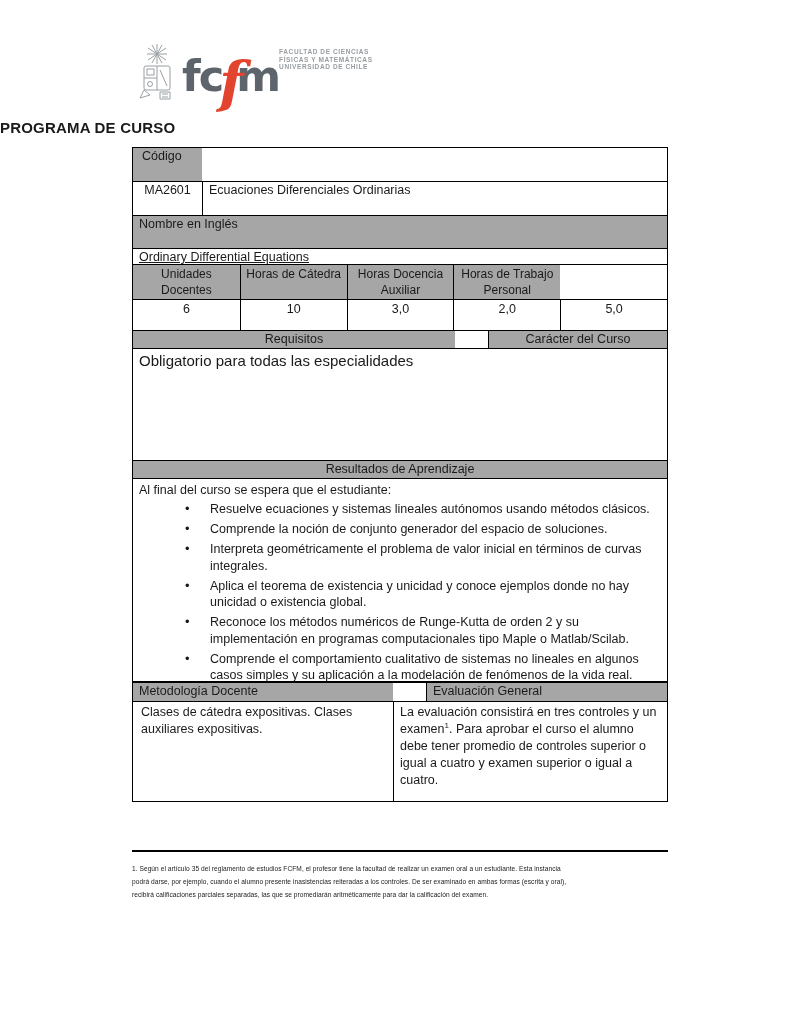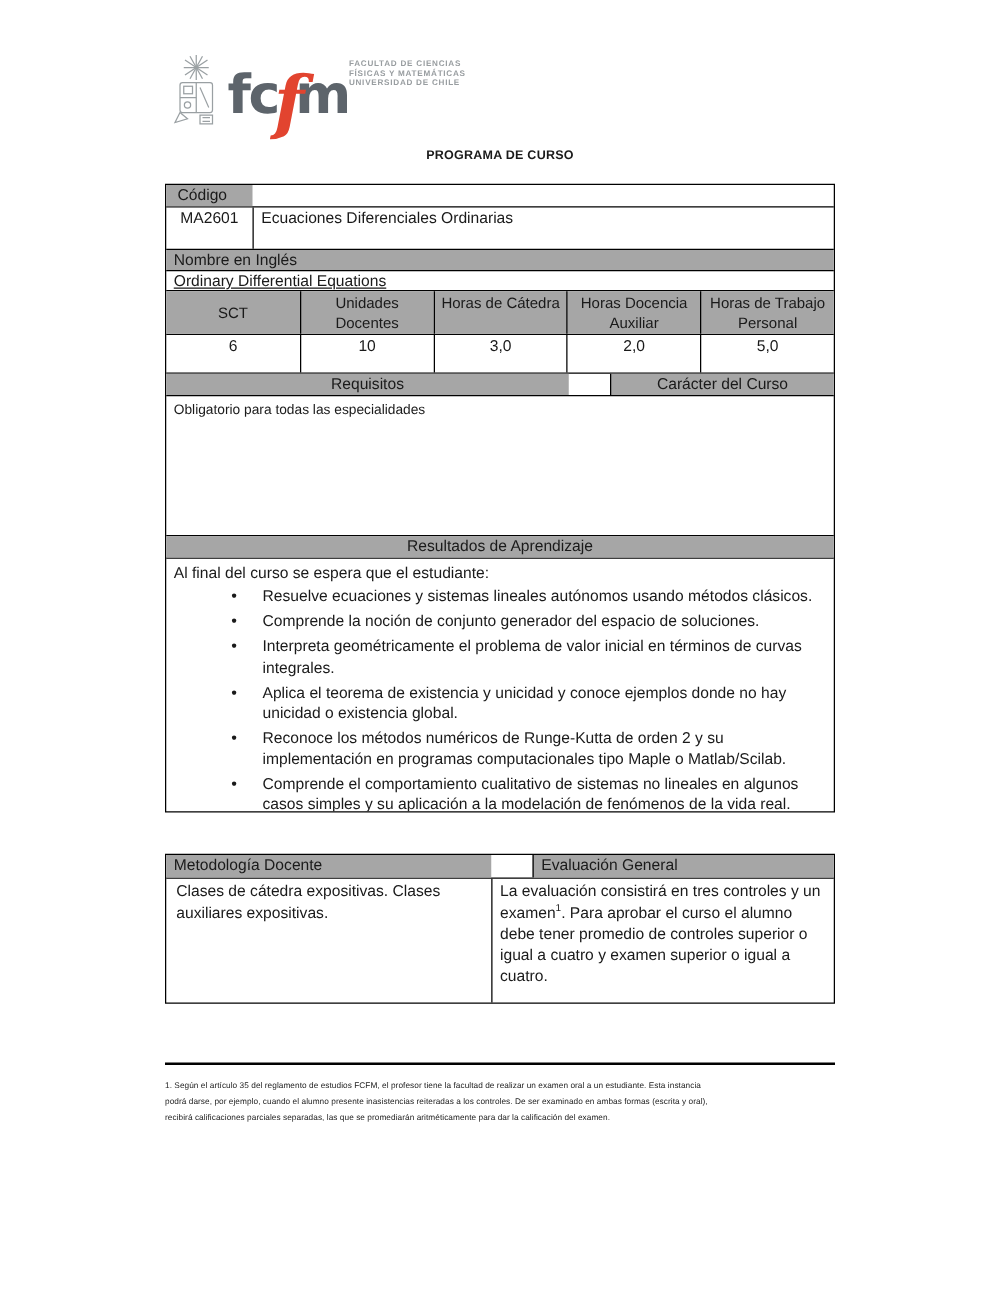--- a/index.html
+++ b/index.html
@@ -19,42 +19,42 @@
   .logo{position:absolute;left:138px;top:42px;display:flex;align-items:flex-start;gap:6px;}
   .crest{width:38px;height:76px;}
   .wordmark-wrap{display:flex;flex-direction:row;}
   .fcfm{display:flex;align-items:flex-end;height:52px;color:var(--logo-gray);
         font-family:"DejaVu Sans",sans-serif;font-weight:bold;font-size:43px;line-height:0.82;letter-spacing:-2px;}
   .fcfm .red-f{font-family:"DejaVu Serif",serif;font-style:italic;font-weight:bold;color:var(--logo-red);
         font-size:56px;line-height:0.7;margin:0 -5px 0 -3px;position:relative;top:8px;z-index:2;}
   .logo-caption{margin-top:6px;font-size:6.5px;line-height:7.5px;letter-spacing:0.6px;color:var(--caption-gray);font-weight:bold;}
 
   
-  .title{position:absolute;top:119px;left:0;width:100%;text-align:center;
-         font-size:10px;font-weight:bold;letter-spacing:0.2px;}
+  .title{position:absolute;top:119px;left:0;width:100%;text-align:left;
+         font-size:15px;font-weight:bold;letter-spacing:0.2px;}
 
   
   .content{position:absolute;left:132px;top:147px;width:536px;}
   .tbl{border:1.5px solid var(--border);}
-  .tbl2{border:1.5px solid var(--border);margin-top:33px;}
+  .tbl2{border:1.5px solid var(--border);}
   .row{display:grid;border-top:1px solid var(--border);}
   .tbl > .row:first-child, .tbl2 > .row:first-child{border-top:none;}
   .cell{border-left:1px solid var(--border);padding:1px 6px;font-size:12.5px;line-height:15.5px;overflow:hidden;}
   .row > .cell:first-child{border-left:none;}
   .hdr{background:var(--hdr);}
   .center{text-align:center;}
   .vcenter{display:flex;align-items:center;justify-content:center;}
 
   .cols-codigo{grid-template-columns:69px 1fr;}
   .cols-5{grid-template-columns:repeat(5,1fr);}
   .cols-req{grid-template-columns:322px 1fr;}
   .cols-full{grid-template-columns:1fr;}
   .cols-met{grid-template-columns:260px 1fr;}
 
-  .h17{height:17px;}.h34{height:34px;}.h16{height:16px;text-decoration:underline;}
+  .h17{height:33px;}.h34{height:34px;}.h16{height:16px;text-decoration:underline;}
   .h35{height:35px;}.h31{height:31px;}.h18{height:18px;gap:33px;}
   .h112{height:112px;}.h203{height:203px;}.h100{height:100px;}
 
   .hours-hcell{font-size:12px;padding:1px 2px;line-height:16px;}
   .req-line{font-size:12px;line-height:16.5px;min-height:16.5px;}
   .req-pad{padding-top:3px;}
   .val-pad{padding-top:2px;}
 
   .outcomes{padding:3px 8px 0 6px;}
   .outcomes .intro{font-size:12.5px;line-height:17px;}
@@ -124,40 +124,39 @@
         <div class="cell">Ecuaciones Diferenciales Ordinarias</div>
       </div>
       <div class="row cols-full h17">
         <div class="cell hdr">Nombre en Inglés</div>
       </div>
       <div class="row cols-full h16">
         <div class="cell">Ordinary Differential Equations</div>
       </div>
 
       <div class="row cols-5 h35">
-        <div class="cell hdr hours-hcell vcenter">SCT</div>
         <div class="cell hdr hours-hcell center">Unidades Docentes</div>
         <div class="cell hdr hours-hcell center">Horas de Cátedra</div>
         <div class="cell hdr hours-hcell center">Horas Docencia Auxiliar</div>
         <div class="cell hdr hours-hcell center">Horas de Trabajo Personal</div>
       </div>
       <div class="row cols-5 h31">
         <div class="cell center val-pad">6</div>
         <div class="cell center val-pad">10</div>
         <div class="cell center val-pad">3,0</div>
         <div class="cell center val-pad">2,0</div>
         <div class="cell center val-pad">5,0</div>
       </div>
 
       <div class="row cols-req h18">
         <div class="cell hdr center">Requisitos</div>
         <div class="cell hdr center">Carácter del Curso</div>
       </div>
       <div class="row cols-req h112">
-        <div class="cell req-pad" style="font-size:11px;line-height:17px">Obligatorio para todas las especialidades</div>
+        <div class="cell req-pad" style="font-size:15px;line-height:17px">Obligatorio para todas las especialidades</div>
       </div>
 
       <div class="row cols-full h18">
         <div class="cell hdr center">Resultados de Aprendizaje</div>
       </div>
       <div class="row cols-full h203">
         <div class="cell outcomes">
           <div class="intro">Al final del curso se espera que el estudiante:</div>
           <ul>
             <li><span>Resuelve  ecuaciones y sistemas lineales autónomos usando métodos clásicos.</span></li>

